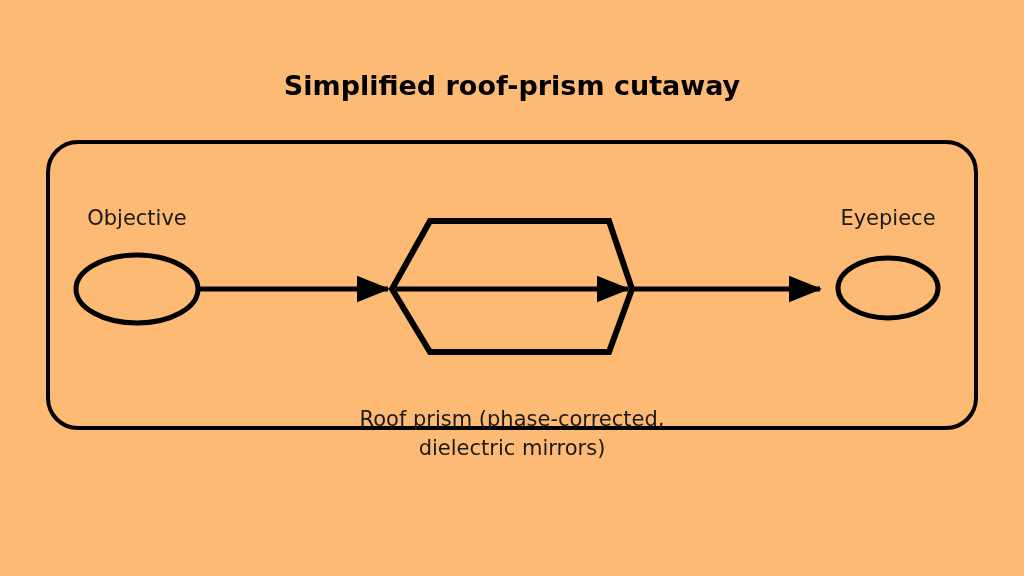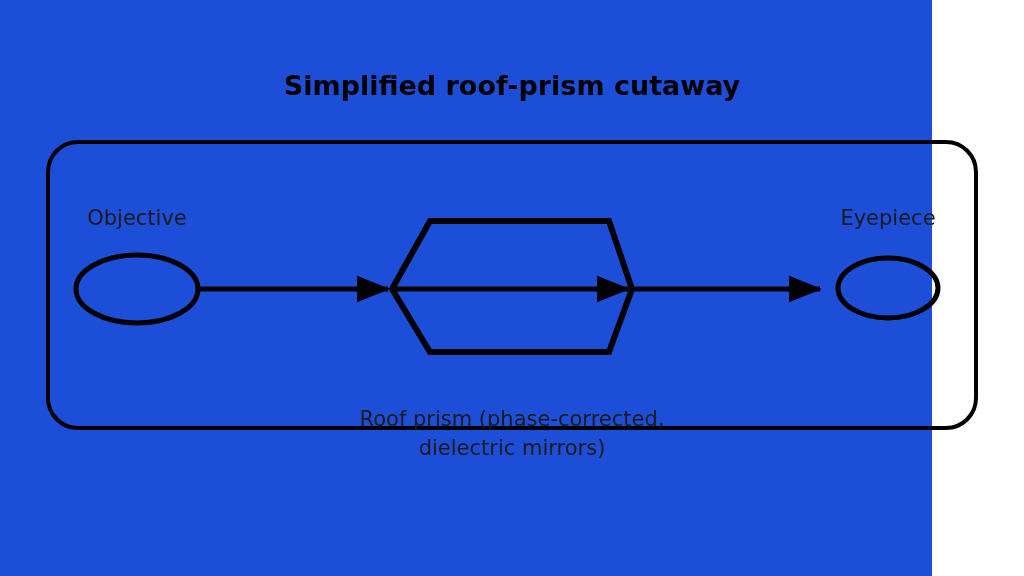--- a/index.html
+++ b/index.html
@@ -8,23 +8,23 @@
     background: #ffffff;
   }
   body {
     width: 1024px;
     height: 576px;
     overflow: hidden;
     font-family: "DejaVu Sans", sans-serif;
   }
   #stage {
     position: relative;
-    width: 932px;
+    width: 1024px;
     height: 576px;
-    background: #1d4ed8;
+    background: #fdba74;
     text-align: center;
   }
   #diagram-svg {
     position: absolute;
     left: 0;
     top: 0;
     width: 1024px;
     height: 576px;
   }
   .ttl {

